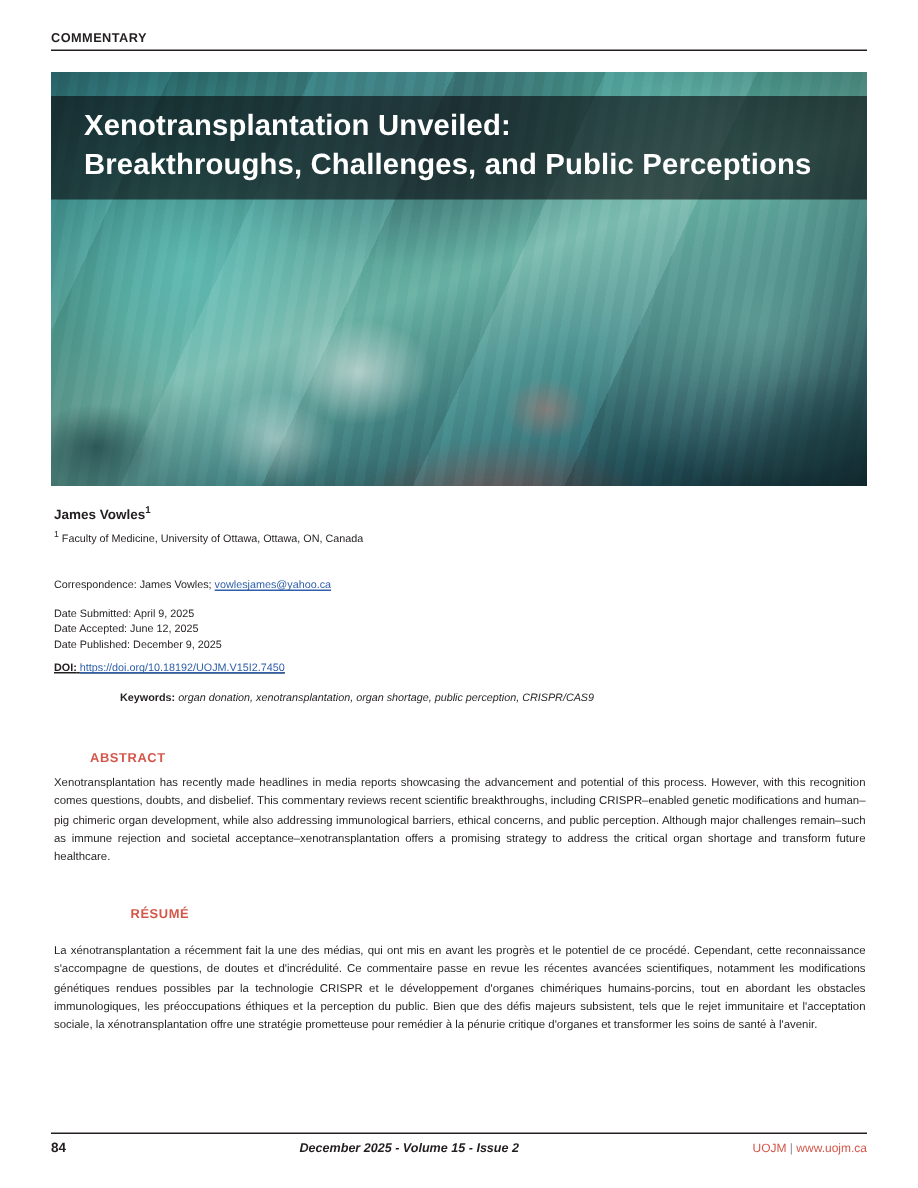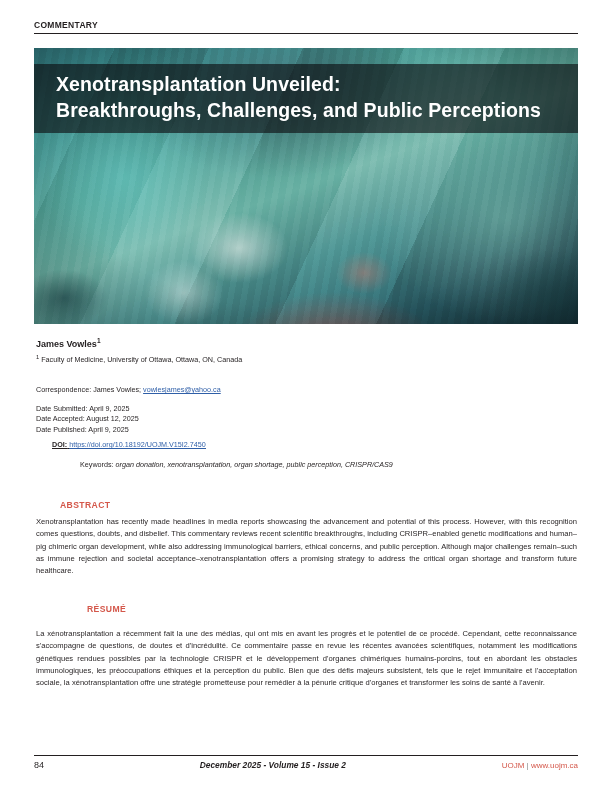--- a/index.html
+++ b/index.html
@@ -129,33 +129,33 @@
     text-decoration: underline;
   }
   .dates {
     position: absolute;
     left: 36px; top: 404px;
     font-size: 7.2px;
     line-height: 1.45;
   }
   .doi {
     position: absolute;
-    left: 52px; top: 440px;
+    left: 36px; top: 440px;
     font-size: 7.2px;
     text-decoration: underline;
   }
   .doi a { color: #2f5fa8; text-decoration: underline; }
   .doi .lbl { font-weight: bold; color: #231f20; }
   .keywords {
     position: absolute;
     left: 36px; top: 460px;
     width: 540px;
     font-size: 7.2px;
   }
-  .keywords .lbl { font-weight: normal; padding-left: 44px; }
+  .keywords .lbl { font-weight: bold; padding-left: 44px; }
   .keywords .kw { font-style: italic; margin-top: 36px; }
   
   .sec-head {
     position: absolute;
     color: #d4574a;
     font-size: 8.6px;
     font-weight: bold;
     letter-spacing: 0.4px;
     margin-left: 24px;
   }
@@ -180,21 +180,21 @@
   }
   .footer {
     position: absolute;
     left: 34px; top: 760px;
     width: 544px;
     display: flex;
     align-items: center;
     justify-content: space-between;
     font-size: 8px;
   }
-  .pg-num { font-weight: normal; font-size: 9px; text-align: right; }
+  .pg-num { font-weight: bold; font-size: 9px; text-align: right; }
   .footer-center {
     font-weight: bold;
     font-style: italic;
     font-size: 8.4px;
     flex: 1;
     text-align: center;
   }
   .footer-right {
     font-size: 8px;
     color: #231f20;
@@ -231,22 +231,22 @@
     <span>Faculty of Medicine, University of Ottawa, Ottawa, ON, Canada</span>
   </div>
 
   <div class="correspondence">
     <span>Correspondence: James Vowles;</span>
     <a href="#">vowlesjames@yahoo.ca</a>
   </div>
 
   <div class="dates">
     <div>Date Submitted: April 9, 2025</div>
-    <div>Date Accepted: August 12, 2025</div>
-    <div>Date Published: April 9, 2025</div>
+    <div>Date Accepted: June 12, 2025</div>
+    <div>Date Published: December 9, 2025</div>
   </div>
 
   <div class="doi">
     <span class="lbl">DOI:</span>
     <a href="#">https://doi.org/10.18192/UOJM.V15I2.7450</a>
   </div>
 
   <div class="keywords">
     <span class="lbl">Keywords:</span>
     <span class="kw">organ donation, xenotransplantation, organ shortage, public perception, CRISPR/CAS9</span>

